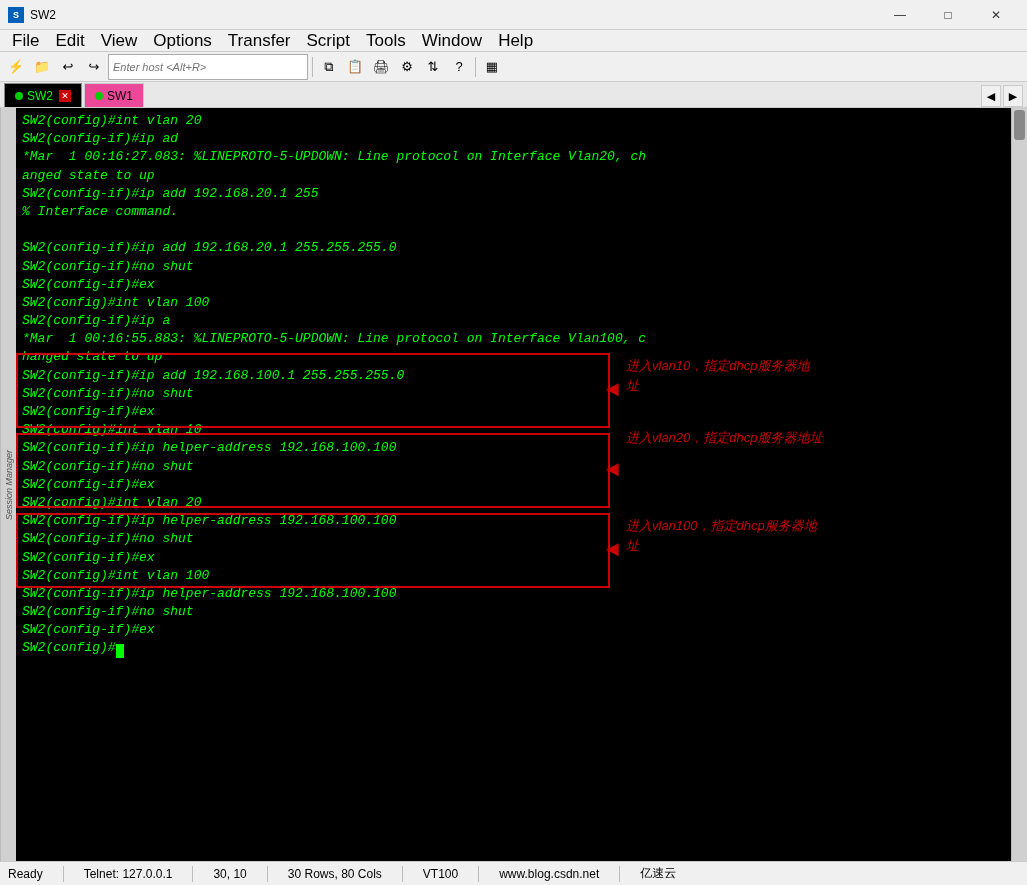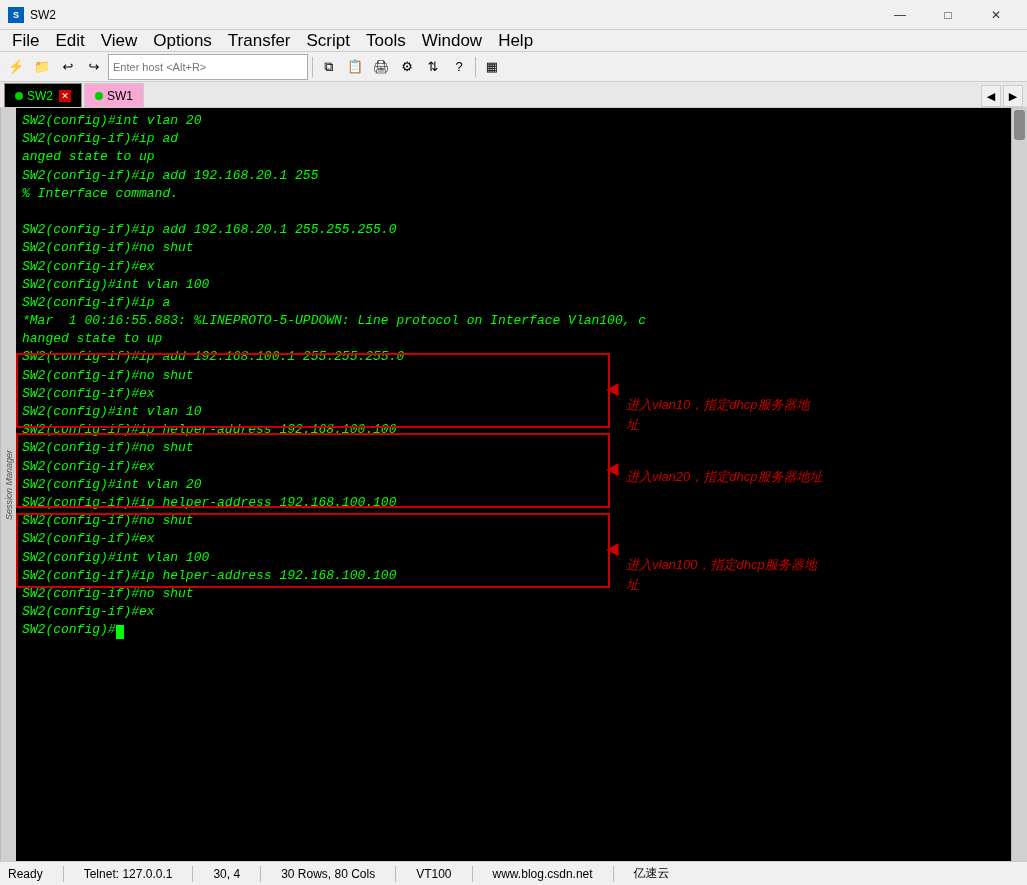--- a/index.html
+++ b/index.html
@@ -96,40 +96,41 @@
       background: #bbb;
       margin: 0 2px;
     }
     .toolbar-input {
       height: 26px;
       width: 200px;
       border: 1px solid #aaa;
       padding: 0 4px;
       font-size: 11px;
       background: white;
+      font-style: italic;
     }
 
     
     .tabs-bar {
       background: #e8e8e8;
       height: 26px;
       display: flex;
       align-items: flex-end;
       padding: 0 4px;
       border-bottom: 1px solid #ccc;
     }
     .tab {
       height: 24px;
       padding: 0 10px;
       display: flex;
       align-items: center;
       cursor: pointer;
       border: 1px solid #ccc;
       border-bottom: none;
-      background: #f9a8d4;
+      background: #ec4899;
       font-size: 12px;
       gap: 4px;
       margin-right: 2px;
     }
     .tab.active {
       background: #000;
       color: #00ff00;
       border-color: #888;
     }
     .tab-dot {
@@ -244,21 +245,20 @@
       pointer-events: none;
     }
     
     .annotation-text {
       position: absolute;
       color: #cc0000;
       font-family: 'Microsoft YaHei', SimHei, sans-serif;
       font-size: 13px;
       line-height: 1.5;
       pointer-events: none;
-      margin-top: 39px;
     }
     
     .annotation-arrow {
       position: absolute;
       color: #cc0000;
       font-size: 20px;
       pointer-events: none;
     }
 
     .cursor-block {
@@ -336,20 +336,21 @@
 
 <div class="main-area">
 
   <div class="session-sidebar">
     <span>Session Manager</span>
   </div>
 
   <div class="terminal" id="terminal-area">
     <div>SW2(config)#int vlan 20</div>
     <div>SW2(config-if)#ip ad</div>
+    <div>*Mar&nbsp; 1 00:16:27.083: %LINEPROTO-5-UPDOWN: Line protocol on Interface Vlan20, ch</div>
     <div>anged state to up</div>
     <div>SW2(config-if)#ip add 192.168.20.1 255</div>
     <div>% Interface command.</div>
     <div>&nbsp;</div>
     <div>SW2(config-if)#ip add 192.168.20.1 255.255.255.0</div>
     <div>SW2(config-if)#no shut</div>
     <div>SW2(config-if)#ex</div>
     <div>SW2(config)#int vlan 100</div>
     <div>SW2(config-if)#ip a</div>
     <div>*Mar&nbsp; 1 00:16:55.883: %LINEPROTO-5-UPDOWN: Line protocol on Interface Vlan100, c</div>
@@ -396,21 +397,21 @@
   <div class="scroll-area">
     <div class="scroll-thumb"></div>
   </div>
 </div>
 
 <div class="statusbar">
   <span>Ready</span>
   <div class="statusbar-sep"></div>
   <span>Telnet: 127.0.0.1</span>
   <div class="statusbar-sep"></div>
-  <span>30, 4</span>
+  <span>30, 10</span>
   <div class="statusbar-sep"></div>
   <span>30 Rows, 80 Cols</span>
   <div class="statusbar-sep"></div>
   <span>VT100</span>
   <div class="statusbar-sep"></div>
   <span>www.blog.csdn.net</span>
   <div class="statusbar-sep"></div>
   <span>亿速云</span>
 </div>
 

